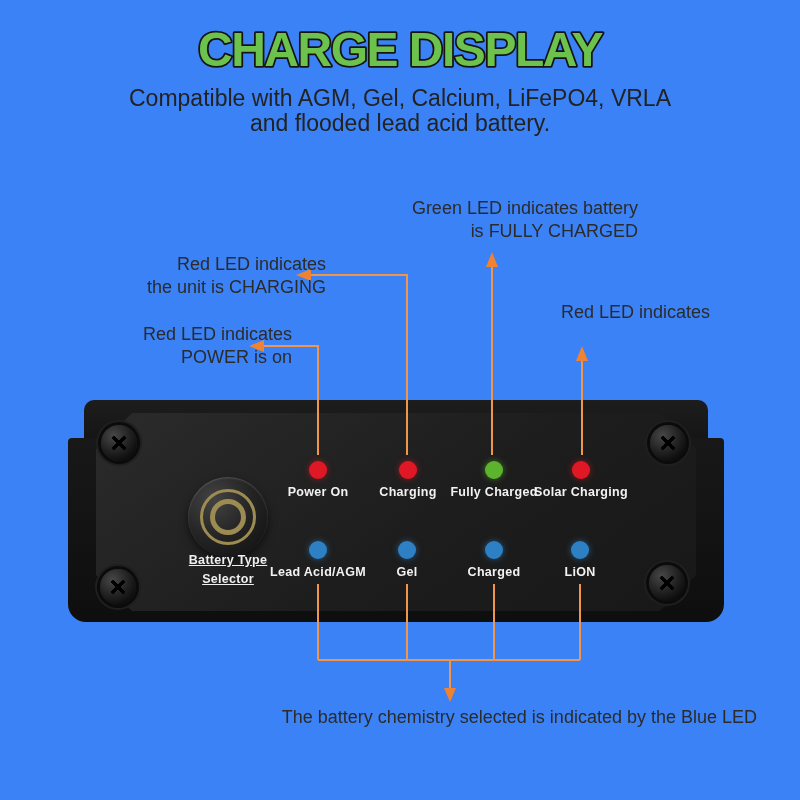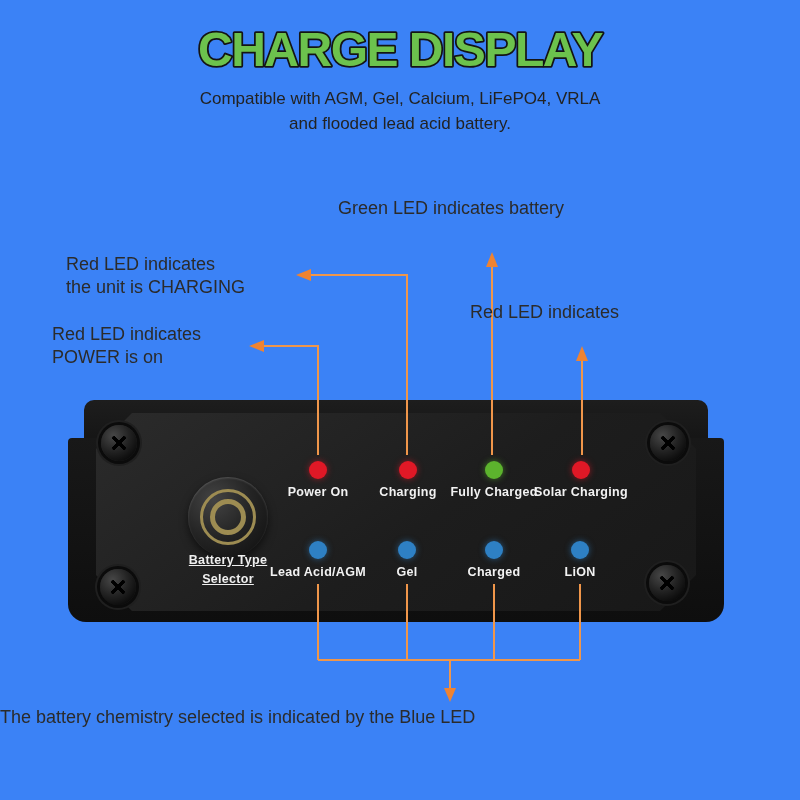--- a/index.html
+++ b/index.html
@@ -8,24 +8,24 @@
     font-family:"Liberation Sans", sans-serif;color:#2b2b2b;
   }
   
   .title-svg{position:absolute;left:0;top:14px;width:800px;height:66px;z-index:3;}
   .title-svg text{
     font-family:"Liberation Sans", sans-serif;font-weight:900;font-size:48px;letter-spacing:-1.5px;
     paint-order:stroke;stroke-linejoin:round;
   }
   .subtitle{
     position:absolute;left:0;top:86px;width:800px;text-align:center;
-    font-size:17px;line-height:25px;color:#222;z-index:3;
+    font-size:23px;line-height:25px;color:#222;z-index:3;
   }
   
-  .note{position:absolute;text-align:left;font-size:18px;line-height:23px;color:#2b2b2b;z-index:3;}
+  .note{position:absolute;text-align:right;font-size:18px;line-height:23px;color:#2b2b2b;z-index:3;}
   .note-fully{left:338px;top:197px;width:300px;}
   .note-charging{left:66px;top:253px;width:260px;}
   .note-power{left:52px;top:323px;width:240px;}
   .note-solar{left:470px;top:301px;width:240px;}
   .note-bottom{left:0;top:706px;width:757px;}
   
   .callout-svg{position:absolute;left:0;top:0;width:800px;height:800px;z-index:2;pointer-events:none;}
   
   .device{position:absolute;left:0;top:0;width:800px;height:800px;z-index:1;}
   .body-top{
@@ -79,20 +79,21 @@
   <svg class="title-svg" viewBox="0 0 800 66">
     <text x="400" y="52" text-anchor="middle" stroke-width="3.5" fill="#6cc24d" stroke="#141414">CHARGE DISPLAY</text>
   </svg>
   <div class="subtitle">
     <div>Compatible with AGM, Gel, Calcium, LiFePO4, VRLA</div>
     <div>and flooded lead acid battery.</div>
   </div>
 
   <div class="note note-fully">
     <div>Green LED indicates battery</div>
+    <div>is FULLY CHARGED</div>
   </div>
   <div class="note note-charging">
     <div>Red LED indicates</div>
     <div>the unit is CHARGING</div>
   </div>
   <div class="note note-power">
     <div>Red LED indicates</div>
     <div>POWER is on</div>
   </div>
   <div class="note note-solar">

